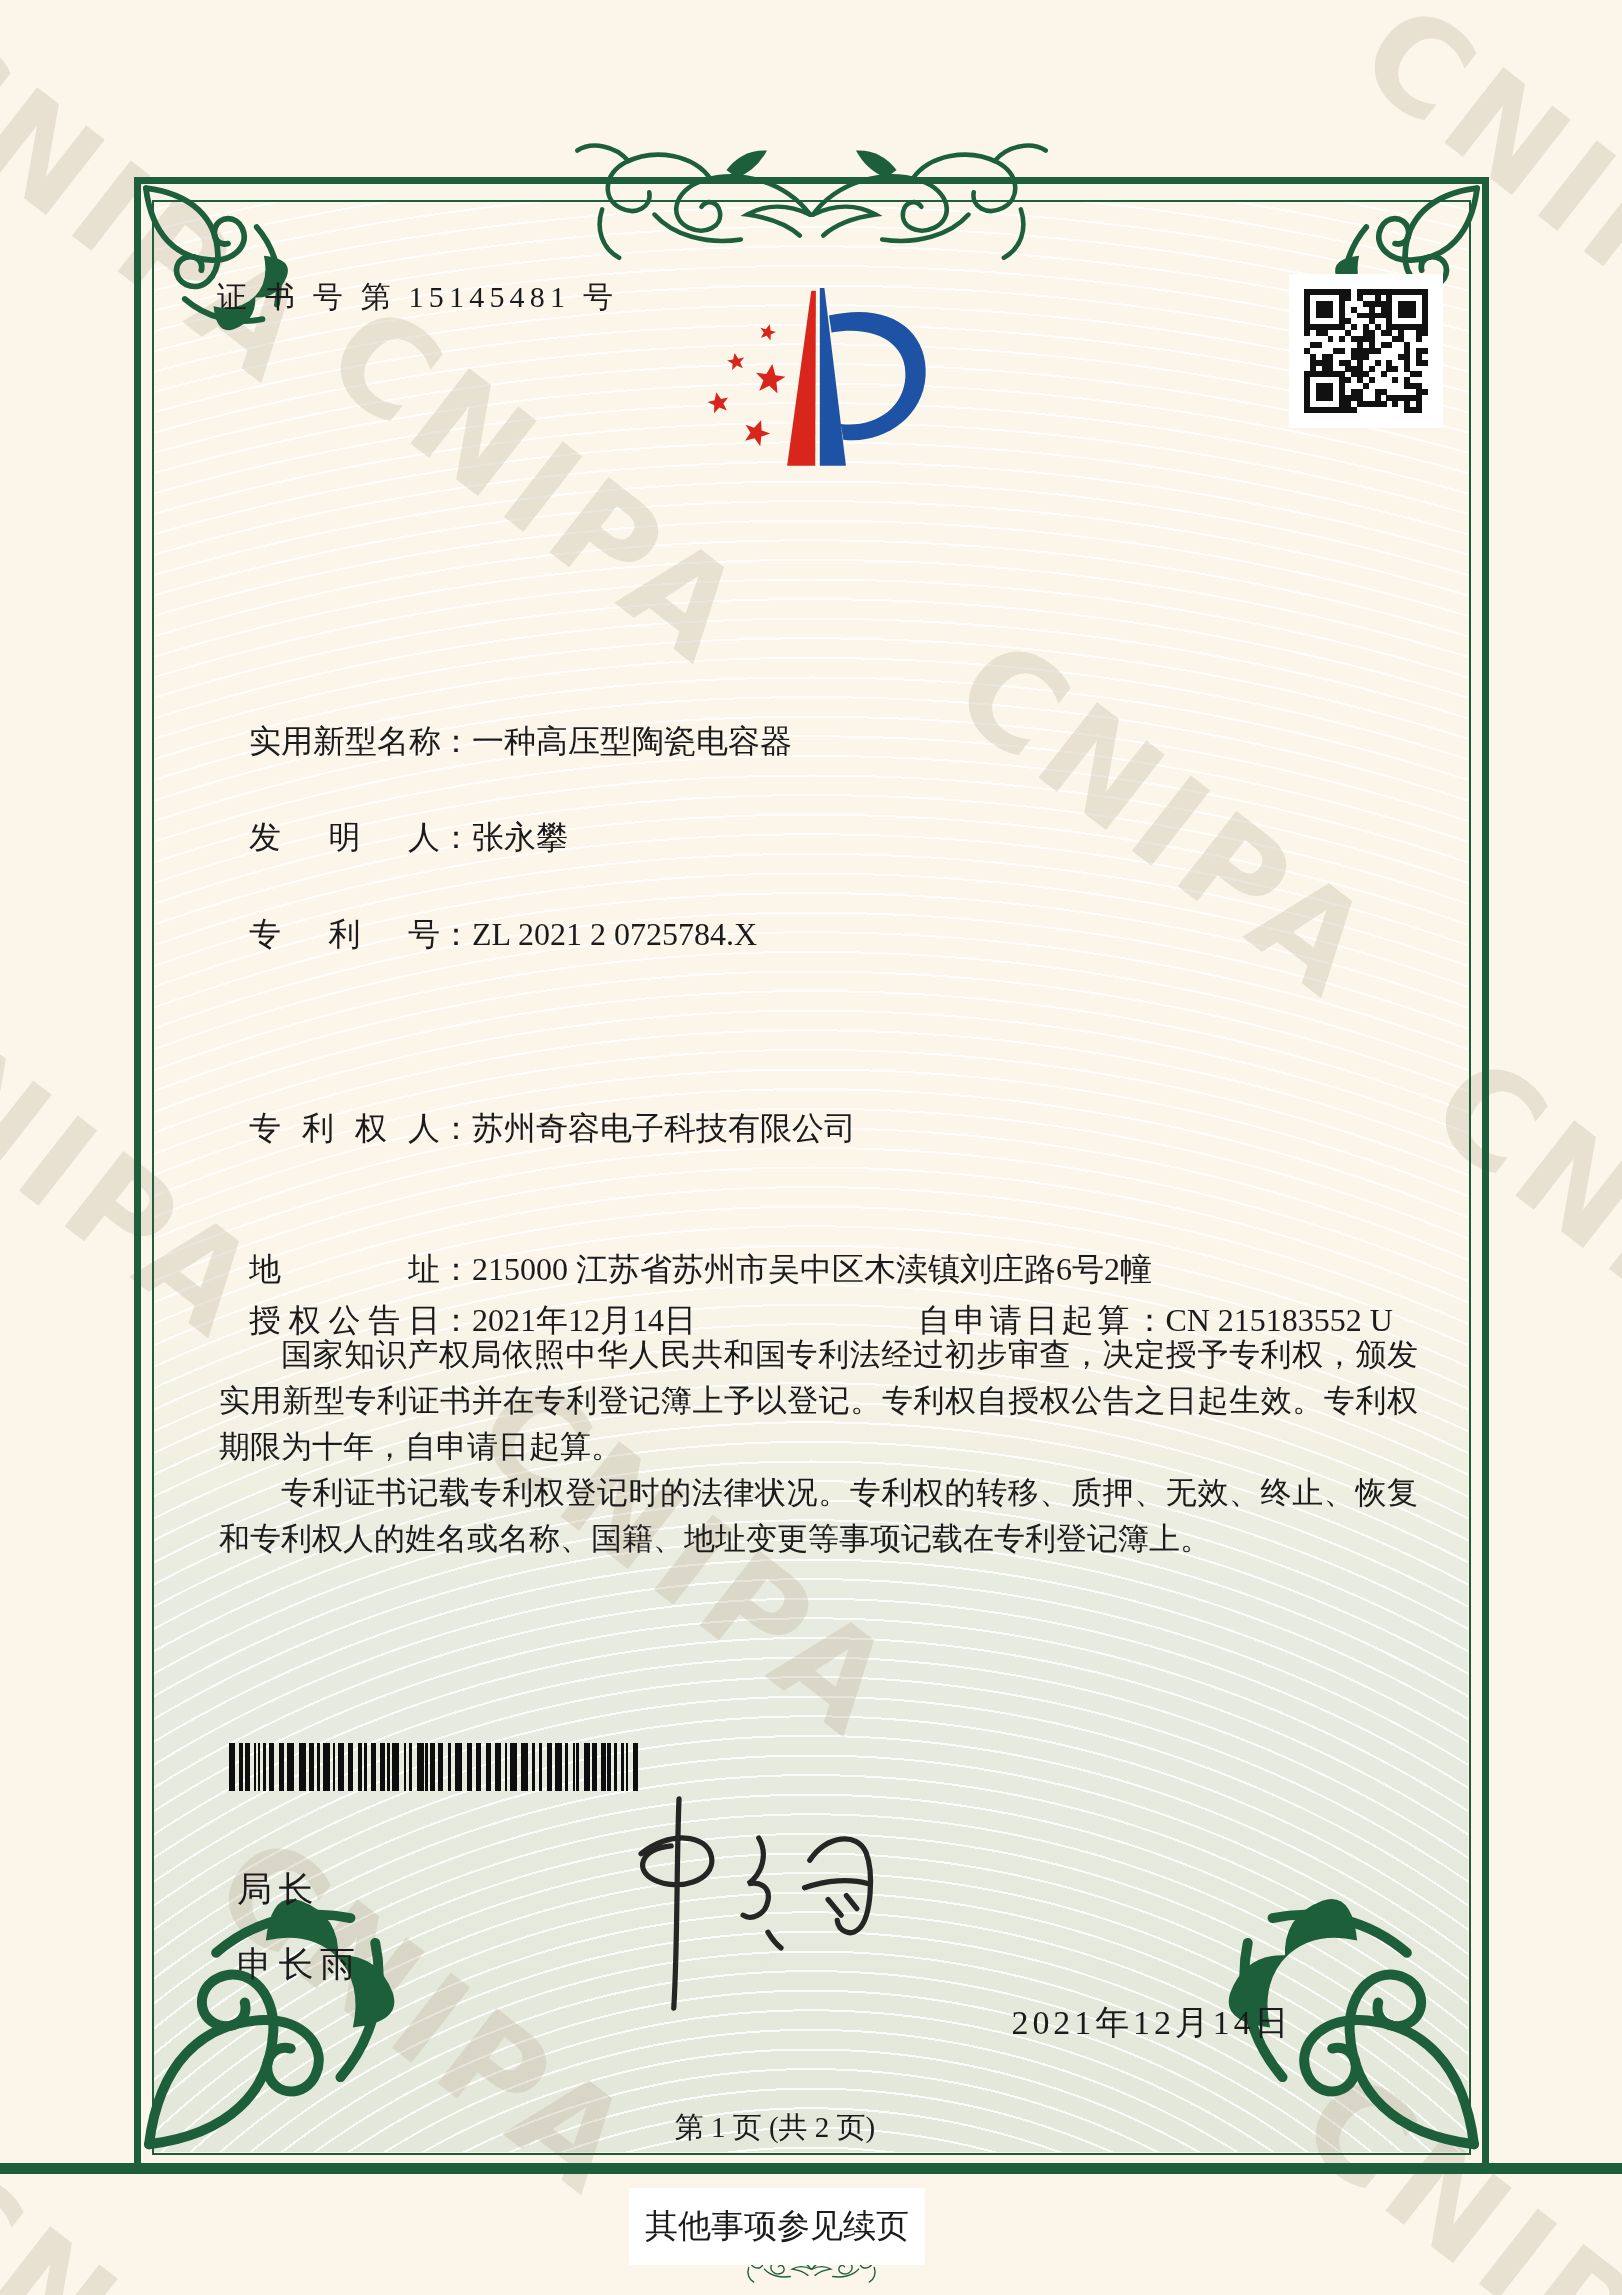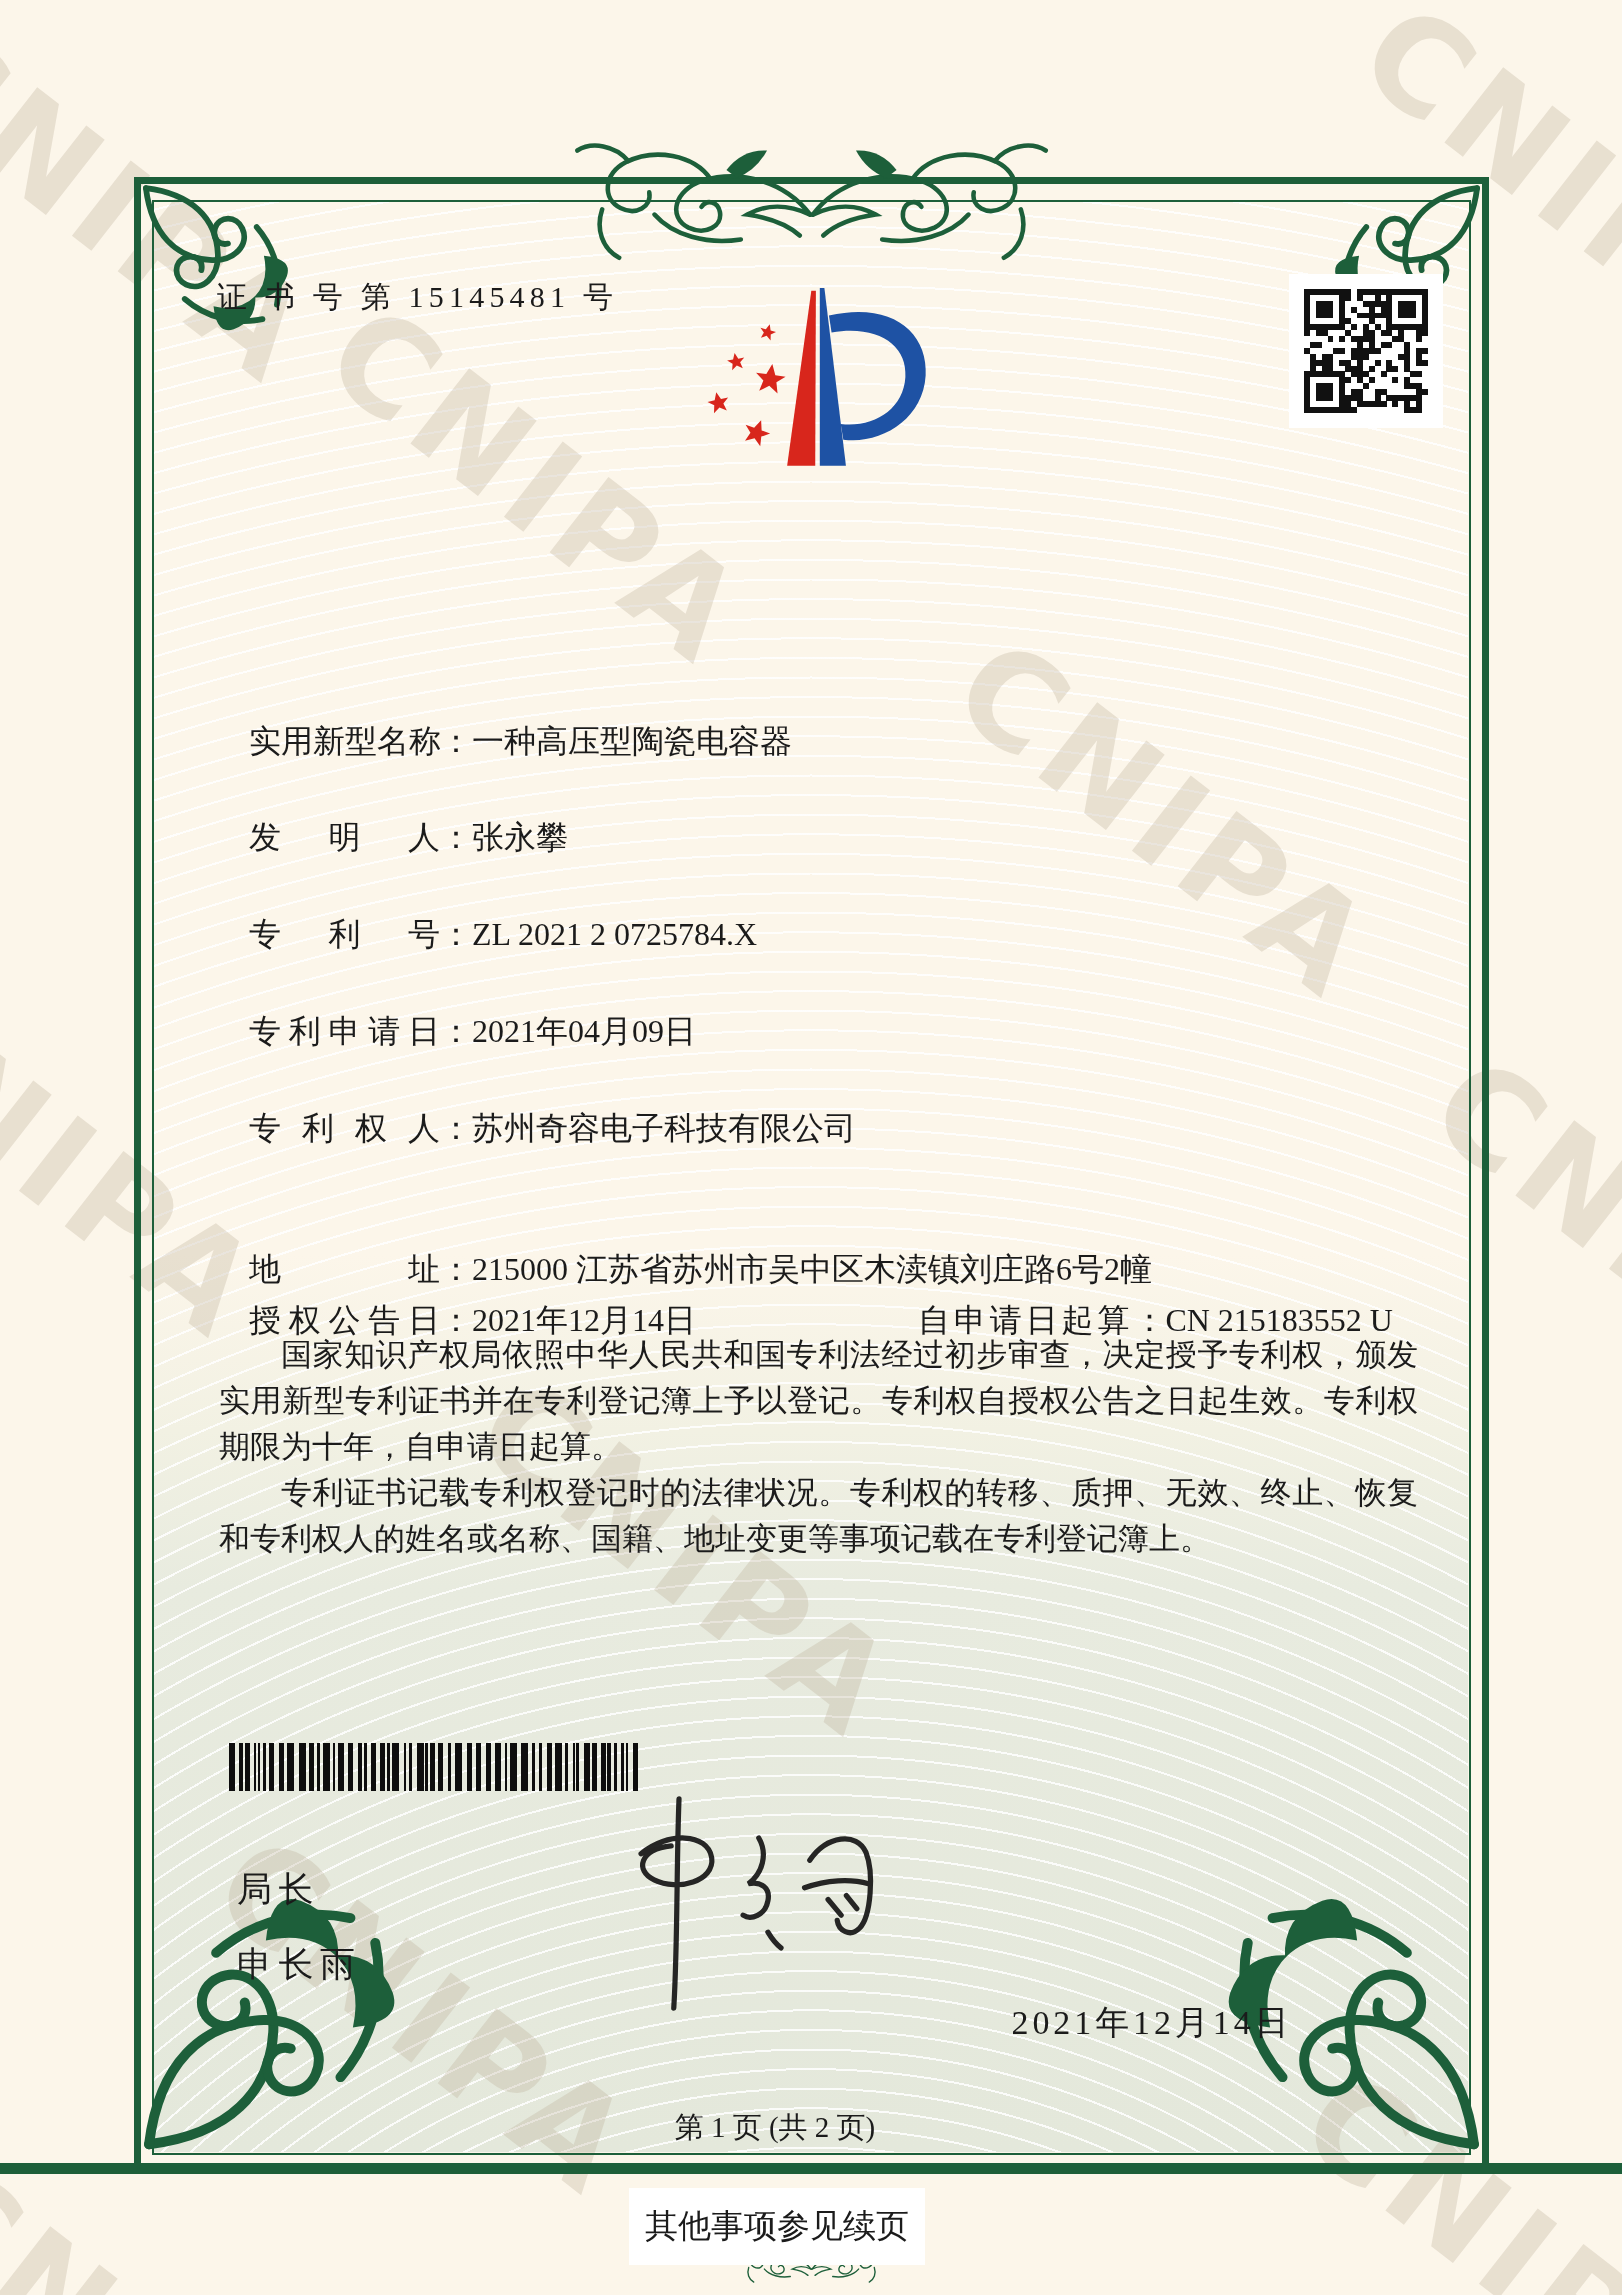--- a/index.html
+++ b/index.html
@@ -392,23 +392,20 @@
 
   <div class="row" style="top:779px">
     <span class="flabel">发明人</span><span>：</span><span class="fvalue">张永攀</span>
   </div>
   <div class="row" style="top:683px">
     <span class="flabel">实用新型名称</span><span>：</span><span class="fvalue">一种高压型陶瓷电容器</span>
   </div>
   <div class="row" style="top:876px">
     <span class="flabel">专利号</span><span>：</span><span class="fvalue">ZL 2021 2 0725784.X</span>
   </div>
-  <div class="row" style="top:973px">
-    <span class="flabel">专利申请日</span><span>：</span><span class="fvalue">2021年04月09日</span>
-  </div>
   <div class="row" style="top:1070px">
     <span class="flabel">专利权人</span><span>：</span><span class="fvalue">苏州奇容电子科技有限公司</span>
   </div>
   <div class="row" style="top:1211px">
     <span class="flabel">地址</span><span>：</span><span class="fvalue">215000 江苏省苏州市吴中区木渎镇刘庄路6号2幢</span>
   </div>
   <div class="row" style="top:1262px">
     <span class="flabel">授权公告日</span><span>：</span><span class="fvalue">2021年12月14日</span>
     <span class="grant">
       <span class="flabel2">自申请日起算</span><span>：</span><span class="fvalue">CN 215183552 U</span>

